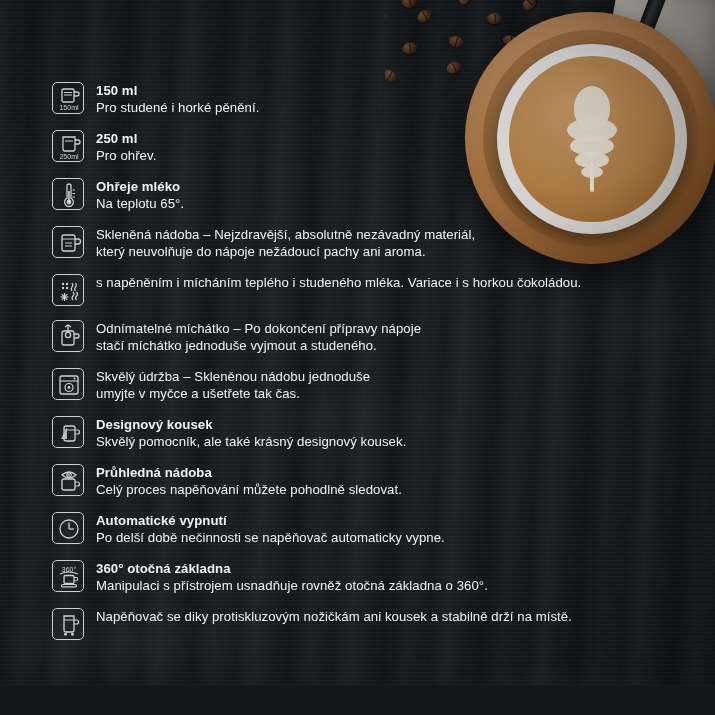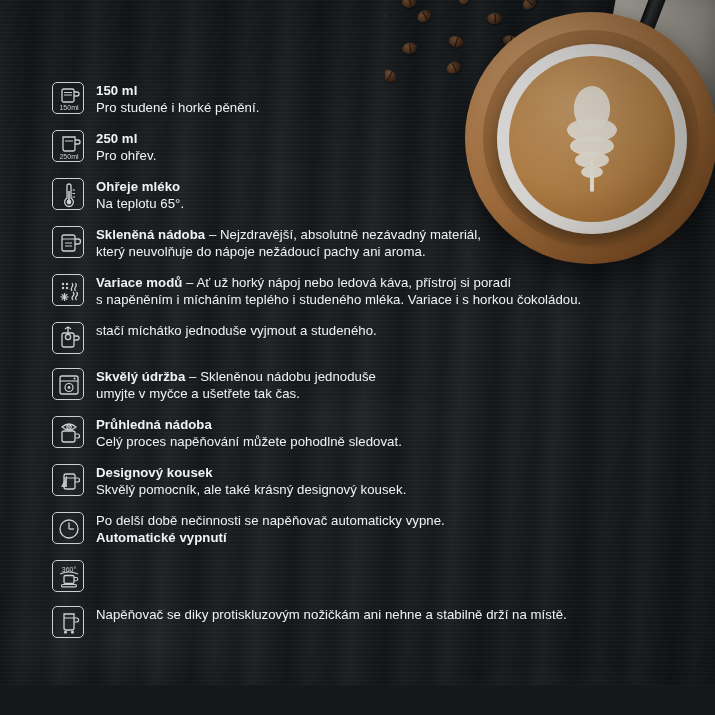--- a/index.html
+++ b/index.html
@@ -213,21 +213,21 @@
     padding-top: 1px;
   }
   .line {
     color: #f2f2f2;
     font-size: 13.2px;
     line-height: 16.5px;
     letter-spacing: 0.05px;
     white-space: nowrap;
   }
   .line.bold { font-weight: bold; }
-  .line .b { font-weight: bold; }
+  .line .b { font-weight: normal; }
 </style>
 </head>
 <body>
 
 <div id="page">
   <div class="wood"></div>
   <div class="wood-knots"></div>
 
   <div class="photo">
     <div class="cloth"></div>
@@ -346,38 +346,38 @@
           <path d="M22.5 8 q1.6 2 0 4 q-1.6 2 0 4" fill="none" stroke="#cfcfcf" stroke-width="1.2"></path>
           <line x1="11.5" y1="18" x2="11.5" y2="26" stroke="#cfcfcf" stroke-width="1.2"></line>
           <line x1="7.5" y1="22" x2="15.5" y2="22" stroke="#cfcfcf" stroke-width="1.2"></line>
           <line x1="8.8" y1="19.2" x2="14.2" y2="24.8" stroke="#cfcfcf" stroke-width="1.2"></line>
           <line x1="14.2" y1="19.2" x2="8.8" y2="24.8" stroke="#cfcfcf" stroke-width="1.2"></line>
           <path d="M20 25 q-2-2 0-4 q2-2 0-4" fill="none" stroke="#cfcfcf" stroke-width="1.2"></path>
           <path d="M23.5 25 q-2-2 0-4 q2-2 0-4" fill="none" stroke="#cfcfcf" stroke-width="1.2"></path>
         </svg>
       </div>
       <div class="texts">
-        <div class="line">
-          <span class="b">Variace modů</span><span> – Ať už horký nápoj nebo ledová káva, přístroj si poradí</span>
-        </div>
         <div class="line">s napěněním i mícháním teplého i studeného mléka. Variace i s  horkou čokoládou.</div>
       </div>
     </div>
 
     <div class="row">
       <div class="icon-box">
         <svg width="32" height="32" viewBox="0 0 32 32">
           <rect x="9" y="10" width="12" height="14" rx="2" fill="none" stroke="#cfcfcf" stroke-width="1.3"></rect>
           <path d="M21 13 h3 a2 2 0 0 1 0 4 h-3" fill="none" stroke="#cfcfcf" stroke-width="1.3"></path>
           <line x1="15" y1="4" x2="15" y2="12" stroke="#cfcfcf" stroke-width="1.3"></line>
           <circle cx="15" cy="14" r="2.6" fill="none" stroke="#cfcfcf" stroke-width="1.3"></circle>
           <path d="M12 6 l3-2 l3 2" fill="none" stroke="#cfcfcf" stroke-width="1.2"></path>
         </svg>
       </div>
       <div class="texts">
+        <div class="line">
+          <span class="b">Odnímatelné míchátko</span><span> – Po dokončení přípravy nápoje</span>
+        </div>
         <div class="line">stačí míchátko jednoduše vyjmout a studeného.</div>
       </div>
     </div>
 
     <div class="row">
       <div class="icon-box">
         <svg width="32" height="32" viewBox="0 0 32 32">
           <rect x="7" y="7" width="18" height="18" rx="2" fill="none" stroke="#cfcfcf" stroke-width="1.3"></rect>
           <line x1="7" y1="12" x2="25" y2="12" stroke="#cfcfcf" stroke-width="1.1"></line>
           <circle cx="16" cy="18.5" r="4" fill="none" stroke="#cfcfcf" stroke-width="1.2"></circle>
@@ -389,83 +389,87 @@
         <div class="line">
           <span class="b">Skvělý údržba</span><span> – Skleněnou nádobu jednoduše</span>
         </div>
         <div class="line">umyjte v myčce a ušetřete tak čas.</div>
       </div>
     </div>
 
     <div class="row">
       <div class="icon-box">
         <svg width="32" height="32" viewBox="0 0 32 32">
+          <rect x="11" y="9" width="11" height="15" rx="2" fill="none" stroke="#cfcfcf" stroke-width="1.3"></rect>
+          <path d="M22 13 h2.5 a2 2 0 0 1 0 4 H22" fill="none" stroke="#cfcfcf" stroke-width="1.2"></path>
+          <path d="M8 22 l6-12 l0 12 z" fill="#cfcfcf" opacity="0.85"></path>
+          <line x1="11" y1="13" x2="22" y2="13" stroke="#cfcfcf" stroke-width="1"></line>
+        </svg>
+      </div>
+      <div class="texts">
+        <div class="line bold">Designový kousek</div>
+        <div class="line">Skvělý pomocník, ale také krásný designový kousek.</div>
+      </div>
+    </div>
+
+    <div class="row">
+      <div class="icon-box">
+        <svg width="32" height="32" viewBox="0 0 32 32">
           <rect x="9" y="14" width="13" height="11" rx="2" fill="none" stroke="#cfcfcf" stroke-width="1.3"></rect>
           <path d="M22 17 h2.5 a2 2 0 0 1 0 4 H22" fill="none" stroke="#cfcfcf" stroke-width="1.2"></path>
           <path d="M9 10 q7-6 14 0 q-7 6 -14 0 z" fill="none" stroke="#cfcfcf" stroke-width="1.3"></path>
           <circle cx="16" cy="10" r="2.2" fill="none" stroke="#cfcfcf" stroke-width="1.2"></circle>
           <circle cx="16" cy="10" r="0.9" fill="#cfcfcf"></circle>
         </svg>
       </div>
       <div class="texts">
         <div class="line bold">Průhledná nádoba</div>
         <div class="line">Celý proces napěňování můžete pohodlně sledovat.</div>
       </div>
     </div>
 
     <div class="row">
       <div class="icon-box">
         <svg width="32" height="32" viewBox="0 0 32 32">
-          <rect x="11" y="9" width="11" height="15" rx="2" fill="none" stroke="#cfcfcf" stroke-width="1.3"></rect>
-          <path d="M22 13 h2.5 a2 2 0 0 1 0 4 H22" fill="none" stroke="#cfcfcf" stroke-width="1.2"></path>
-          <path d="M8 22 l6-12 l0 12 z" fill="#cfcfcf" opacity="0.85"></path>
-          <line x1="11" y1="13" x2="22" y2="13" stroke="#cfcfcf" stroke-width="1"></line>
-        </svg>
-      </div>
-      <div class="texts">
-        <div class="line bold">Designový kousek</div>
-        <div class="line">Skvělý pomocník, ale také krásný designový kousek.</div>
-      </div>
-    </div>
-
-    <div class="row">
-      <div class="icon-box">
-        <svg width="32" height="32" viewBox="0 0 32 32">
           <circle cx="16" cy="16" r="9" fill="none" stroke="#cfcfcf" stroke-width="1.3"></circle>
           <line x1="16" y1="16" x2="16" y2="9.5" stroke="#cfcfcf" stroke-width="1.3"></line>
           <line x1="16" y1="16" x2="21" y2="16" stroke="#cfcfcf" stroke-width="1.3"></line>
         </svg>
       </div>
       <div class="texts">
+        <div class="line bold">Automatické vypnutí</div>
         <div class="line">Po delší době nečinnosti se napěňovač automaticky vypne.</div>
-        <div class="line bold">Automatické vypnutí</div>
       </div>
     </div>
 
     <div class="row">
       <div class="icon-box">
         <svg width="32" height="32" viewBox="0 0 32 32">
           <text x="16" y="11" font-family="Liberation Sans, sans-serif" font-size="7" fill="#cfcfcf" text-anchor="middle">360°</text>
           <path d="M7 13 q9-4 18 0" fill="none" stroke="#cfcfcf" stroke-width="1.1"></path>
           <rect x="11" y="14.5" width="10" height="8" rx="1.5" fill="none" stroke="#cfcfcf" stroke-width="1.3"></rect>
           <path d="M21 16.5 h2.2 a1.6 1.6 0 0 1 0 3.2 H21" fill="none" stroke="#cfcfcf" stroke-width="1.1"></path>
           <rect x="8.5" y="23.5" width="15" height="2.4" rx="1.2" fill="none" stroke="#cfcfcf" stroke-width="1.2"></rect>
         </svg>
       </div>
+      <div class="texts">
+        <div class="line bold">360° otočná základna</div>
+        <div class="line">Manipulaci s přístrojem usnadňuje rovněž otočná základna o 360°.</div>
+      </div>
     </div>
 
     <div class="row">
       <div class="icon-box">
         <svg width="32" height="32" viewBox="0 0 32 32">
           <path d="M11 7 h10 v14 a2 2 0 0 1 -2 2 h-6 a2 2 0 0 1 -2 -2 z" fill="none" stroke="#cfcfcf" stroke-width="1.3"></path>
           <path d="M21 11 h2.6 a2 2 0 0 1 0 4 H21" fill="none" stroke="#cfcfcf" stroke-width="1.2"></path>
           <line x1="11" y1="11" x2="21" y2="11" stroke="#cfcfcf" stroke-width="1"></line>
           <rect x="11" y="24" width="3" height="2.4" rx="1" fill="#cfcfcf"></rect>
           <rect x="18" y="24" width="3" height="2.4" rx="1" fill="#cfcfcf"></rect>
         </svg>
       </div>
       <div class="texts">
-        <div class="line">Napěňovač se diky protiskluzovým nožičkám ani nehne a stabilně drží na místě.</div>
+        <div class="line">Napěňovač se diky protiskluzovým nožičkám ani kousek a stabilně drží na místě.</div>
       </div>
     </div>
 
   </div>
 </div>
 
 </body></html>

